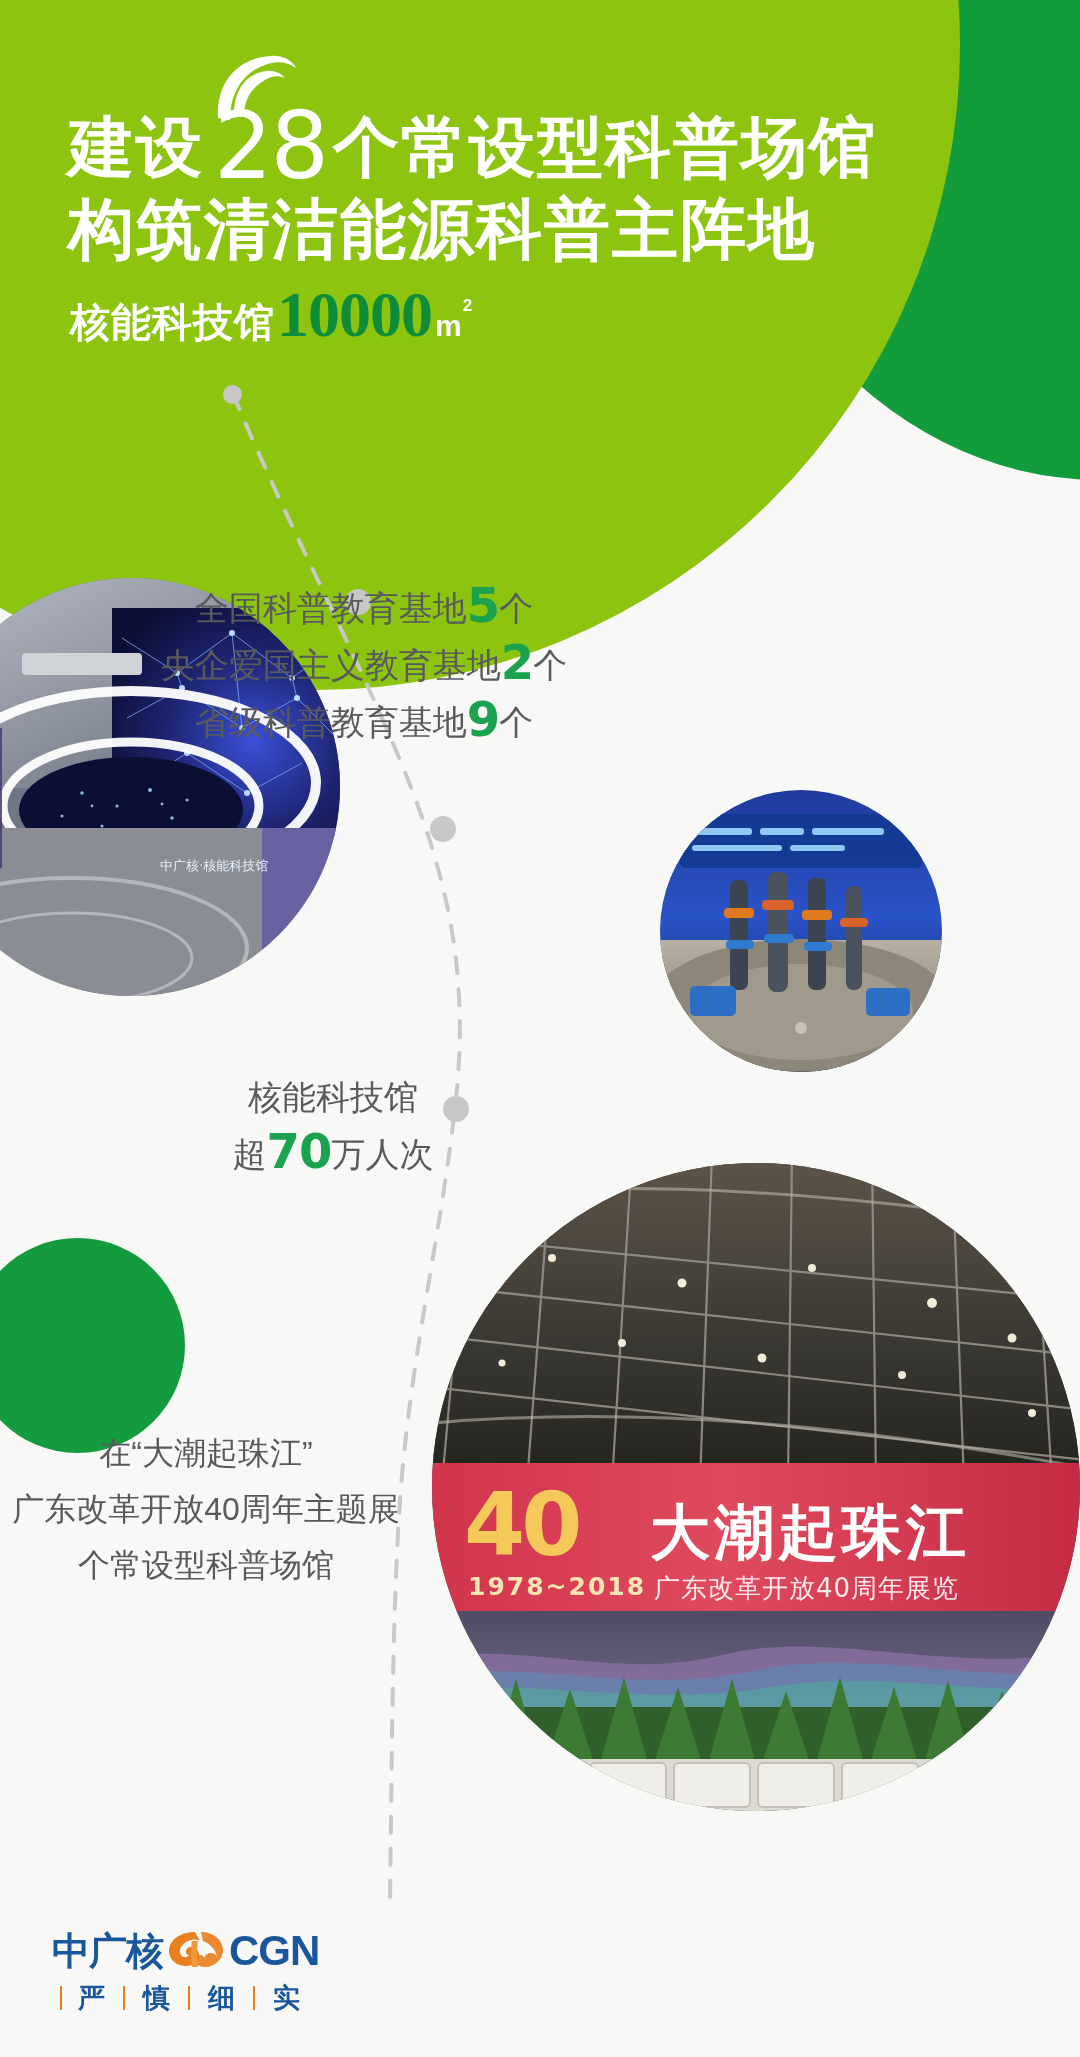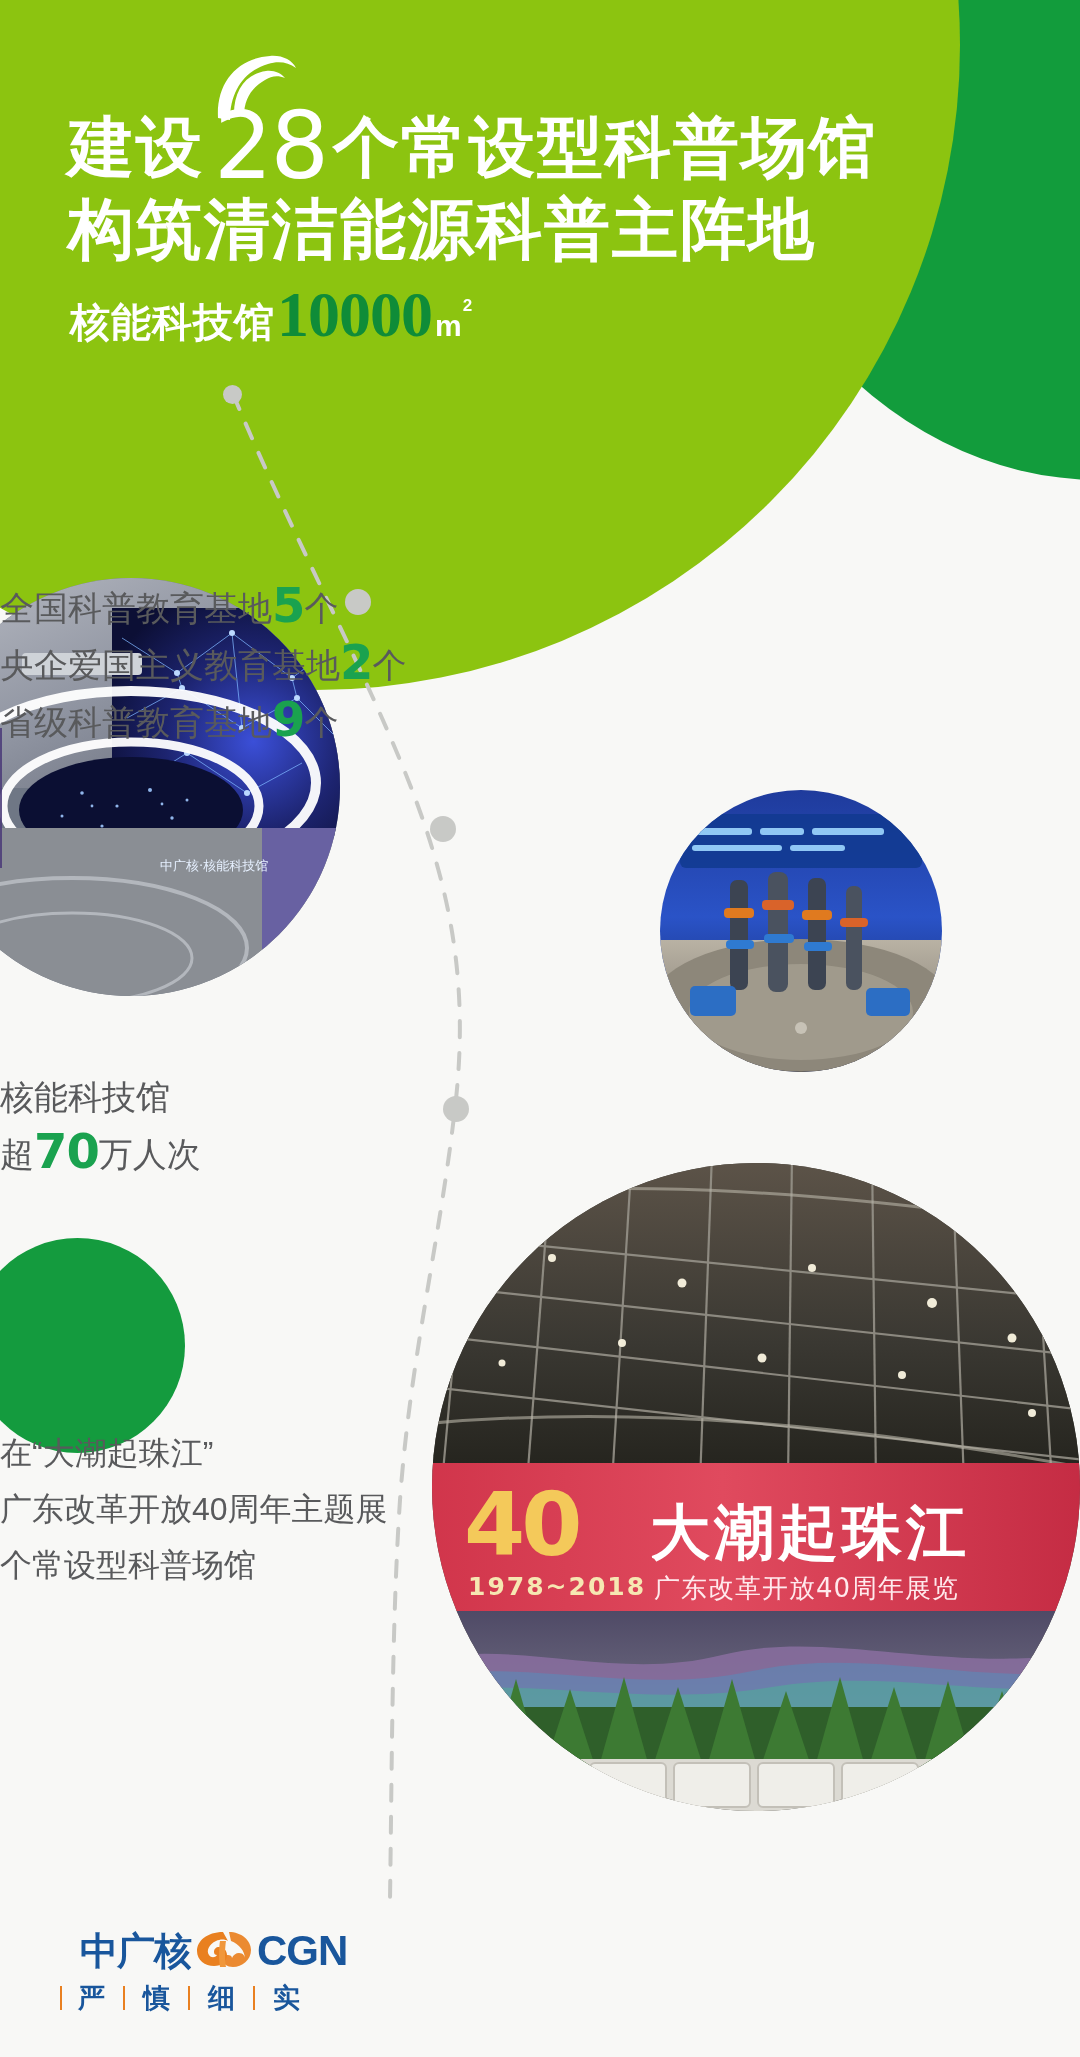--- a/index.html
+++ b/index.html
@@ -138,21 +138,21 @@
   }
   .photo img, .photo .img { width:100%; height:100%; display:block; }
 
   
   .stats { position:absolute; z-index:5; }
   .stat-line {
     color:#595a5c;
     font-size:34px;
     line-height:54px;
     white-space:nowrap;
-    text-align:left;
+    text-align:center;
   }
   .stat-line .num {
     color:#1aa24f;
     font-size:48px;
     font-weight:bold;
     font-family:"DejaVu Sans","Liberation Sans",sans-serif;
     letter-spacing:-1px;
     vertical-align:-2px;
   }
   .block-1 { left:0px; top:578px; width:740px; }
@@ -164,21 +164,21 @@
   .block-3 { left:0px; top:1425px; width:430px; }
   .block-3 .stat-line { padding-right:18px; font-size:32px; line-height:56px; }
 
   
   .logo {
     position:absolute;
     left:52px; top:1928px;
     z-index:7;
   }
   .logo-top {
-    display:flex; align-items:center; height:46px;margin-left:28px;
+    display:flex; align-items:center; height:46px;
   }
   .logo-cn {
     color:#19569c; font-size:38px; font-weight:bold;
     letter-spacing:-1px; line-height:40px;
   }
   .logo-mark { margin:0 2px 0 2px; }
   .logo-en {
     color:#19569c; font-size:42px; font-weight:bold;
     letter-spacing:-1px; line-height:42px;
   }

